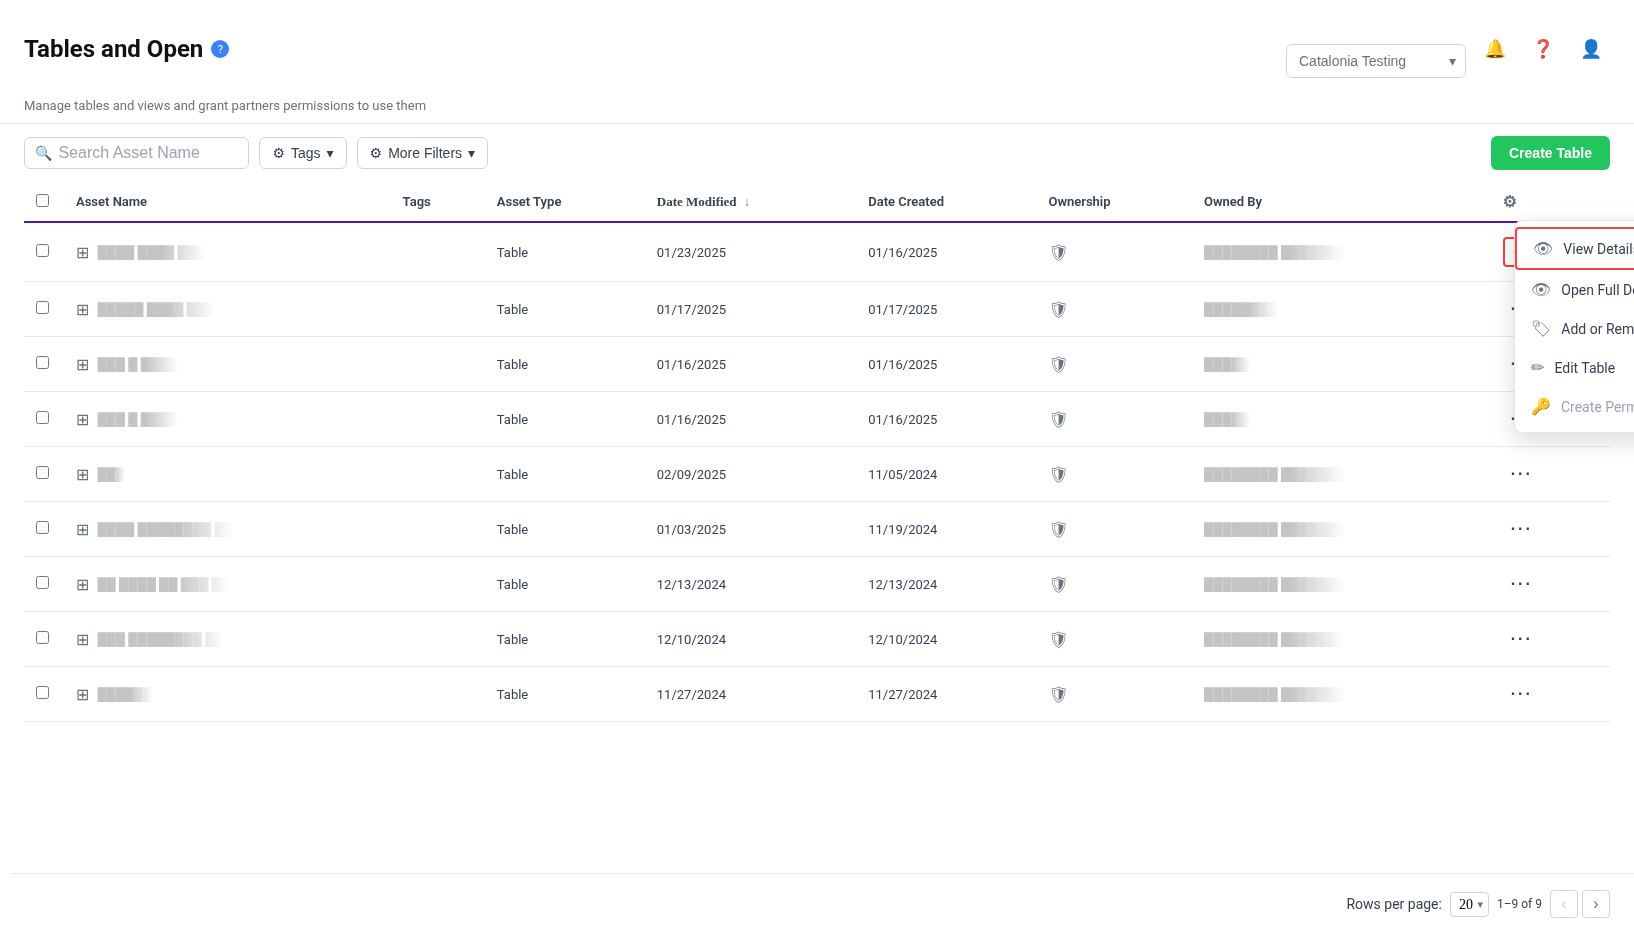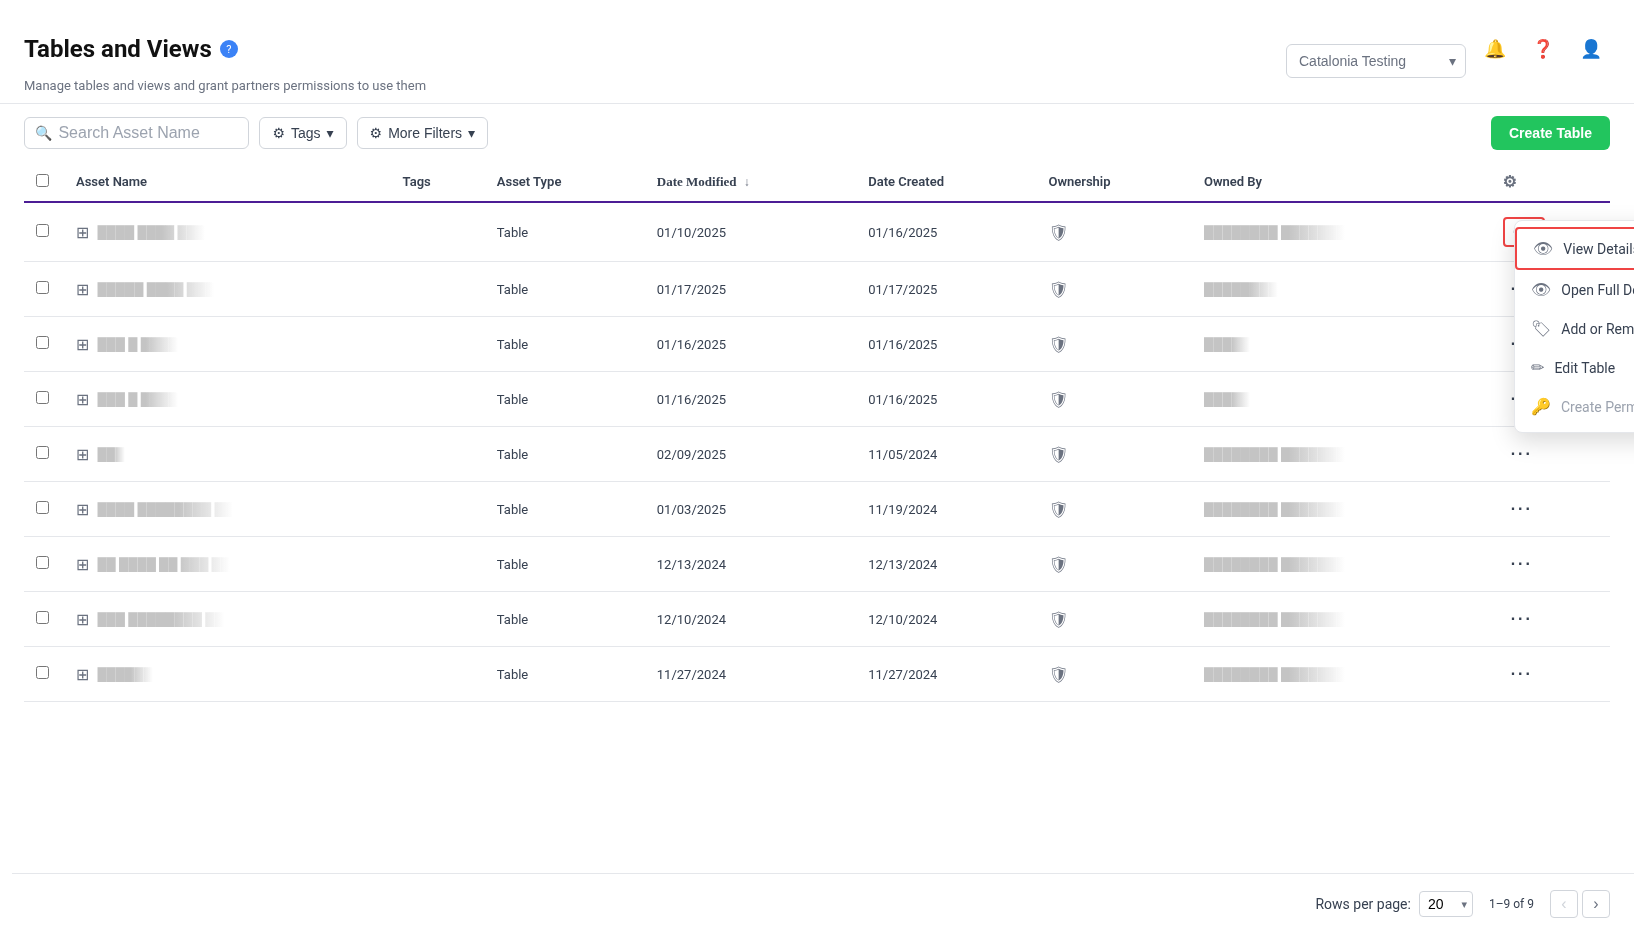--- a/index.html
+++ b/index.html
@@ -8,21 +8,21 @@
     .header { padding: 20px 24px 10px; border-bottom: 1px solid #e5e7eb; }
     .header-title-row { display: flex; align-items: center; justify-content: space-between; }
     .title-group { display: flex; align-items: center; gap: 8px; }
     .page-title { font-size: 24px; font-weight: 700; color: #111; }
     .help-icon { width: 18px; height: 18px; border-radius: 50%; background: #3b82f6; color: #fff; font-size: 11px; display: inline-flex; align-items: center; justify-content: center; cursor: pointer; }
     .header-controls { display: flex; align-items: center; gap: 12px; }
     .workspace-select { border: 1px solid #d1d5db; border-radius: 6px; padding: 8px 32px 8px 12px; font-size: 14px; color: #6b7280; background: #fff; appearance: none; cursor: pointer; min-width: 180px; }
     .select-wrapper { position: relative; margin-top: 24px; }
     .select-wrapper::after { content: '▾'; position: absolute; right: 10px; top: 50%; transform: translateY(-50%); color: #6b7280; pointer-events: none; }
     .icon-btn { width: 36px; height: 36px; display: flex; align-items: center; justify-content: center; border: none; background: none; cursor: pointer; border-radius: 50%; font-size: 18px; color: #555; }
-    .subtitle { color: #6b7280; font-size: 13px; margin-top: 0; }
+    .subtitle { color: #6b7280; font-size: 13px; margin-top: 20px; }
 
     .toolbar { padding: 12px 24px; display: flex; align-items: center; justify-content: space-between; }
     .toolbar-left { display: flex; align-items: center; gap: 10px; }
     .search-box { display: flex; align-items: center; border: 1px solid #d1d5db; border-radius: 6px; padding: 6px 10px; gap: 6px; background: #fff; }
     .search-box input { border: none; outline: none; font-size: 16px; color: #333; width: 180px; }
     .search-box input::placeholder { color: #9ca3af; }
     .search-icon { color: #9ca3af; font-size: 14px; }
     .filter-btn { display: flex; align-items: center; gap: 6px; border: 1px solid #d1d5db; border-radius: 6px; padding: 7px 12px; background: #fff; cursor: pointer; font-size: 14px; color: #374151; }
     .create-btn { background: #22c55e; color: #fff; border: none; border-radius: 6px; padding: 9px 18px; font-size: 14px; font-weight: 600; cursor: pointer; }
 
@@ -41,39 +41,39 @@
     .settings-icon { color: #6b7280; font-size: 16px; cursor: pointer; }
     .more-btn { border: 2px solid #ef4444; border-radius: 4px; background: none; padding: 4px 8px; cursor: pointer; font-size: 16px; color: #374151; letter-spacing: 2px; font-weight: bold; }
 
     
     .context-menu { position: absolute; background: #fff; border: 1px solid #e5e7eb; border-radius: 8px; box-shadow: 0 8px 24px rgba(0,0,0,0.15); min-width: 200px; z-index: 100; padding: 6px 0; }
     .context-menu-item { display: flex; align-items: center; gap: 10px; padding: 10px 16px; cursor: pointer; font-size: 14px; color: #374151; white-space: nowrap; }
     .context-menu-item.disabled { color: #9ca3af; cursor: default; }
     .context-menu-item .menu-icon { font-size: 16px; color: #6b7280; }
     .view-details-item { border: 2px solid #ef4444; border-radius: 4px; }
 
-    .footer { display: flex; align-items: center; justify-content: flex-end; padding: 16px 24px; gap: 16px; border-top: 1px solid #e5e7eb; position: fixed; bottom: 0; left: 12px; right: 0; background: #fff; }
+    .footer { display: flex; align-items: center; justify-content: flex-end; padding: 16px 24px; gap: 8px; border-top: 1px solid #e5e7eb; position: fixed; bottom: 0; left: 12px; right: 0; background: #fff; }
     .rows-per-page { display: flex; align-items: center; gap: 8px; font-size: 14px; color: #374151; }
-    .rows-select { border: 1px solid #d1d5db; border-radius: 4px; padding: 4px 20px 4px 8px; font-size: 14px; appearance: none; cursor: pointer; background: #fff; }
+    .rows-select { border: 1px solid #d1d5db; border-radius: 4px; padding: 4px 8px 4px 8px; font-size: 14px; appearance: none; cursor: pointer; background: #fff; font-family: Liberation Serif, serif; }
     .rows-select-wrapper { position: relative; display: inline-block; }
     .rows-select-wrapper::after { content: '▾'; position: absolute; right: 6px; top: 50%; transform: translateY(-50%); font-size: 11px; color: #6b7280; pointer-events: none; }
     .pagination-info { font-size: 12px; color: #374151; }
     .pagination-arrows { display: flex; gap: 4px; }
     .arrow-btn { width: 28px; height: 28px; display: flex; align-items: center; justify-content: center; border: 1px solid #d1d5db; border-radius: 4px; background: #fff; cursor: pointer; font-size: 16px; color: #6b7280; }
     .arrow-btn.disabled { color: #d1d5db; cursor: default; }
 
     .context-menu-wrapper { position: absolute; top: 220px; right: 120px; }
   </style>
 </head>
 <body>
 
 <div class="header">
   <div class="header-title-row">
     <div class="title-group">
-      <h1 class="page-title">Tables and Views</h1>
+      <h1 class="page-title">Tables and Open</h1>
       <span class="help-icon">?</span>
     </div>
     <div class="header-controls">
       <div class="select-wrapper">
         <select class="workspace-select">
           <option>Catalonia Testing</option>
         </select>
       </div>
       <button class="icon-btn" title="Notifications">
         <span>🔔</span>
@@ -134,21 +134,21 @@
     <tr>
           <td><input type="checkbox" style=""></td>
           <td>
             <div class="asset-name-cell">
               <span class="table-icon">⊞</span>
               <span class="blurred-text">████ ████ ███</span>
             </div>
           </td>
           <td></td>
           <td>Table</td>
-          <td>01/10/2025</td>
+          <td>01/23/2025</td>
           <td>01/16/2025</td>
           <td><span class="shield-icon">🛡</span></td>
           <td><span class="blurred-text">████████ ███████</span></td>
           <td><button class="more-btn" title="More actions">···</button></td>
         </tr>
         <tr>
           <td><input type="checkbox" style=""></td>
           <td>
             <div class="asset-name-cell">
               <span class="table-icon">⊞</span>

